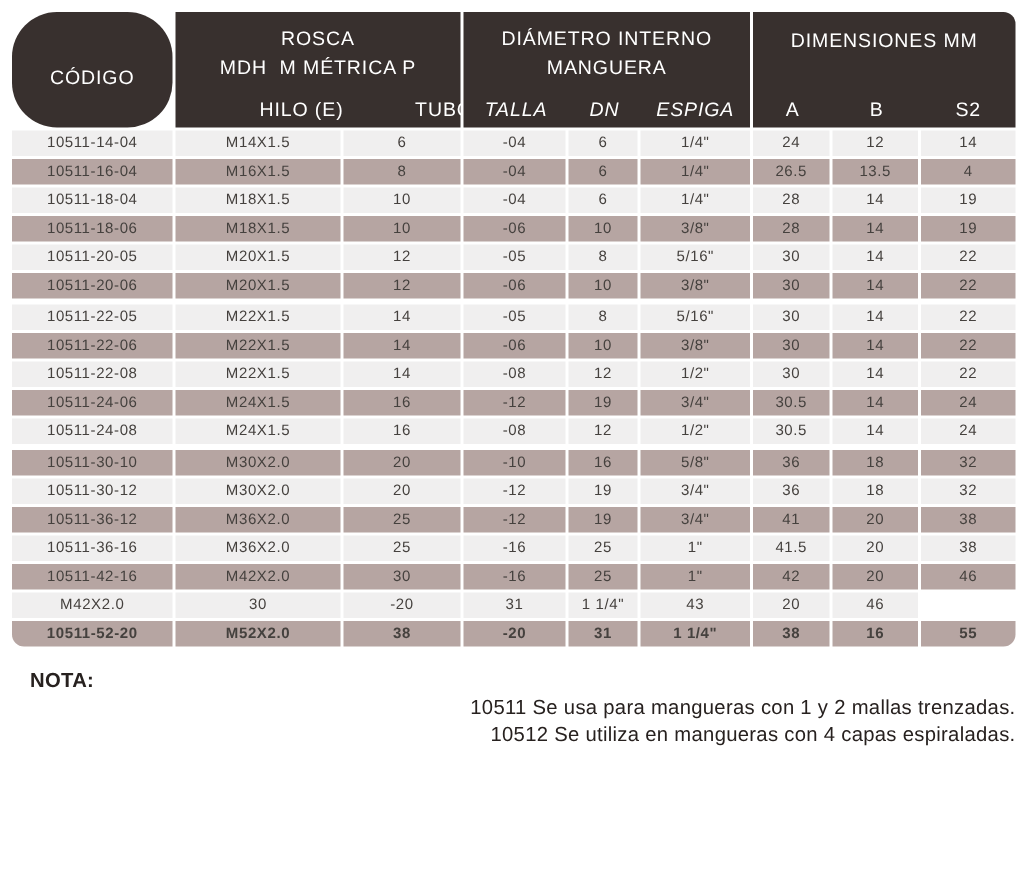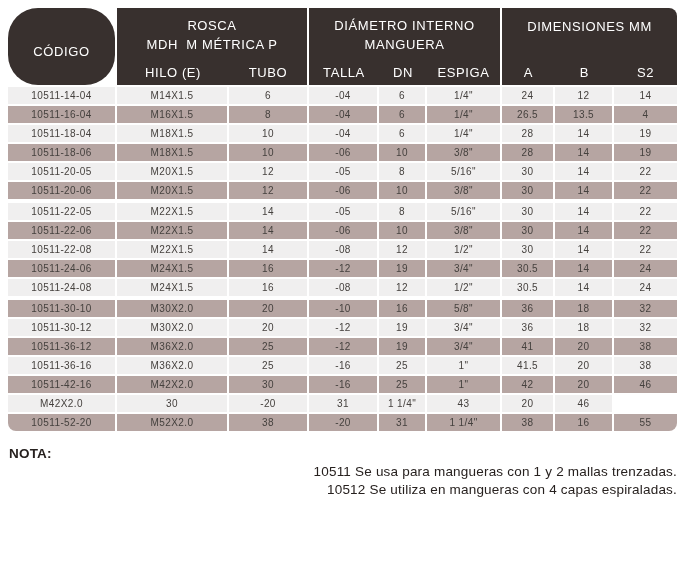--- a/index.html
+++ b/index.html
@@ -40,48 +40,48 @@
   .gtitle{
     flex:1;display:flex;flex-direction:column;
     justify-content:center;align-items:center;
     line-height:1.45;padding-top:4px;
   }
   .gtitle span{white-space:pre;}
   .gsub{
     height:25px;display:grid;align-items:center;
     text-align:center;
   }
-  .gsub-rosca{grid-template-columns:112px 78px;}
-  .gsub-diametro{grid-template-columns:70px 48px 73px;}
+  .gsub-rosca{grid-template-columns:112px 78px;padding-left:28px;}
+  .gsub-diametro{grid-template-columns:70px 48px 73px;font-style:italic;}
   .gsub-dim{grid-template-columns:53px 59px 63px;}
 
   
   .tbody{width:669px;}
   .row{
     display:grid;
     grid-template-columns:107px 110px 78px 68px 46px 73px 51px 57px 63px;
     column-gap:2px;
     height:17px;
     margin-bottom:2px;
     font-size:10px;letter-spacing:.4px;
   }
-  .row:last-child{margin-bottom:0;}
+  .row:last-child{margin-bottom:0;font-weight:bold;}
   .row.group-start{margin-top:4px;}
   .cell{
     display:flex;align-items:center;justify-content:center;
     color:var(--cell-text);
   }
   .row.light .cell{background:var(--row-light);}
   .row.mauve .cell{background:var(--row-accent);}
   .row:last-child .cell:first-child{border-bottom-left-radius:8px;}
   .row:last-child .cell:last-child{border-bottom-right-radius:8px;}
 
   
   .note{margin:14px 0 0 1px;color:var(--note-text);font-size:13.5px;line-height:18px;}
-  .note-title{font-weight:bold;letter-spacing:.2px;}
+  .note-title{font-weight:bold;letter-spacing:.2px;margin-left:11px;}
   .note-line{letter-spacing:.2px;text-align:right;}
 </style>
 </head>
 <body>
 
 <div class="sheet">
 
   <div class="thead">
     <div class="hgroup codigo">
       <span>CÓDIGO</span>

